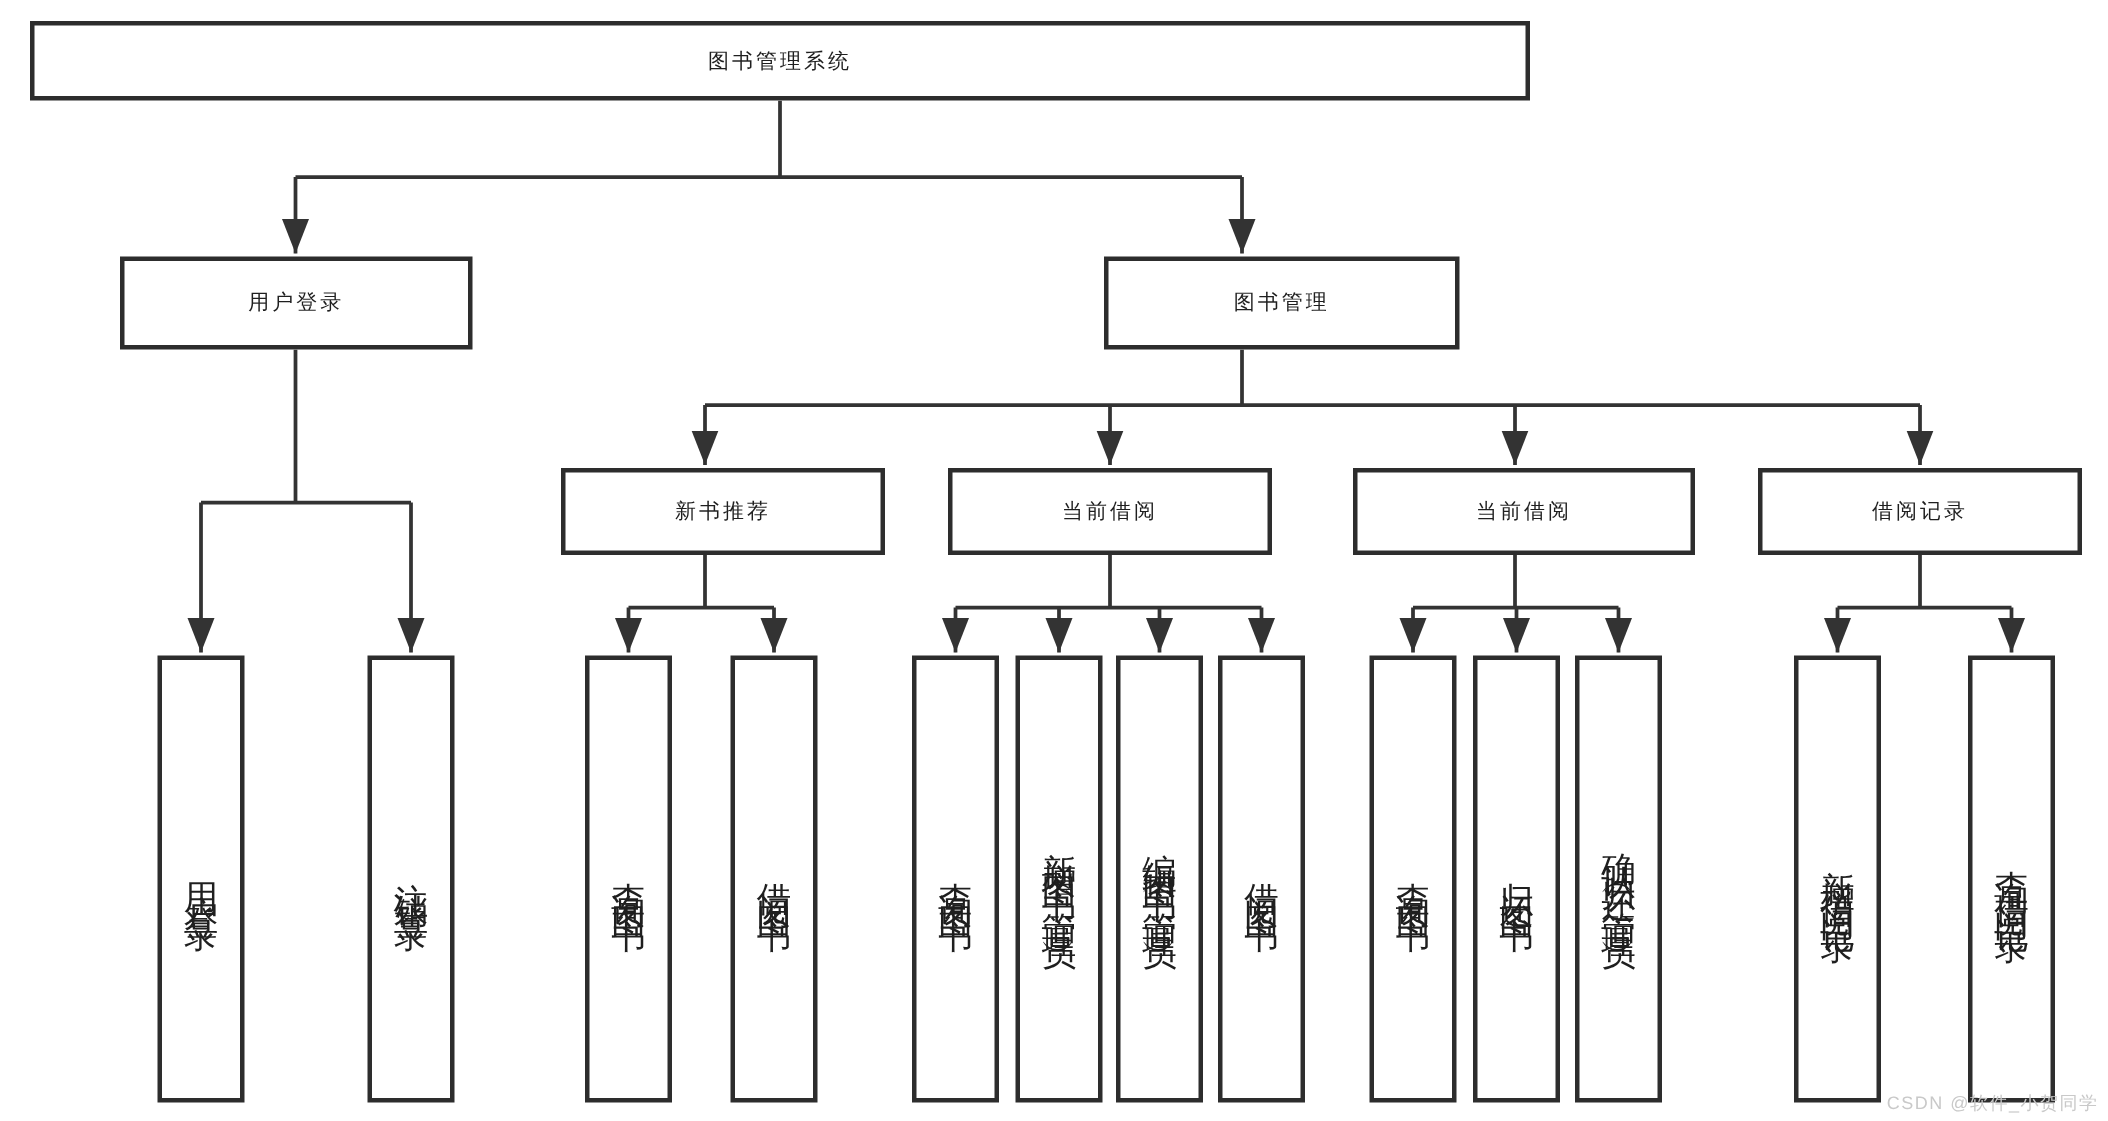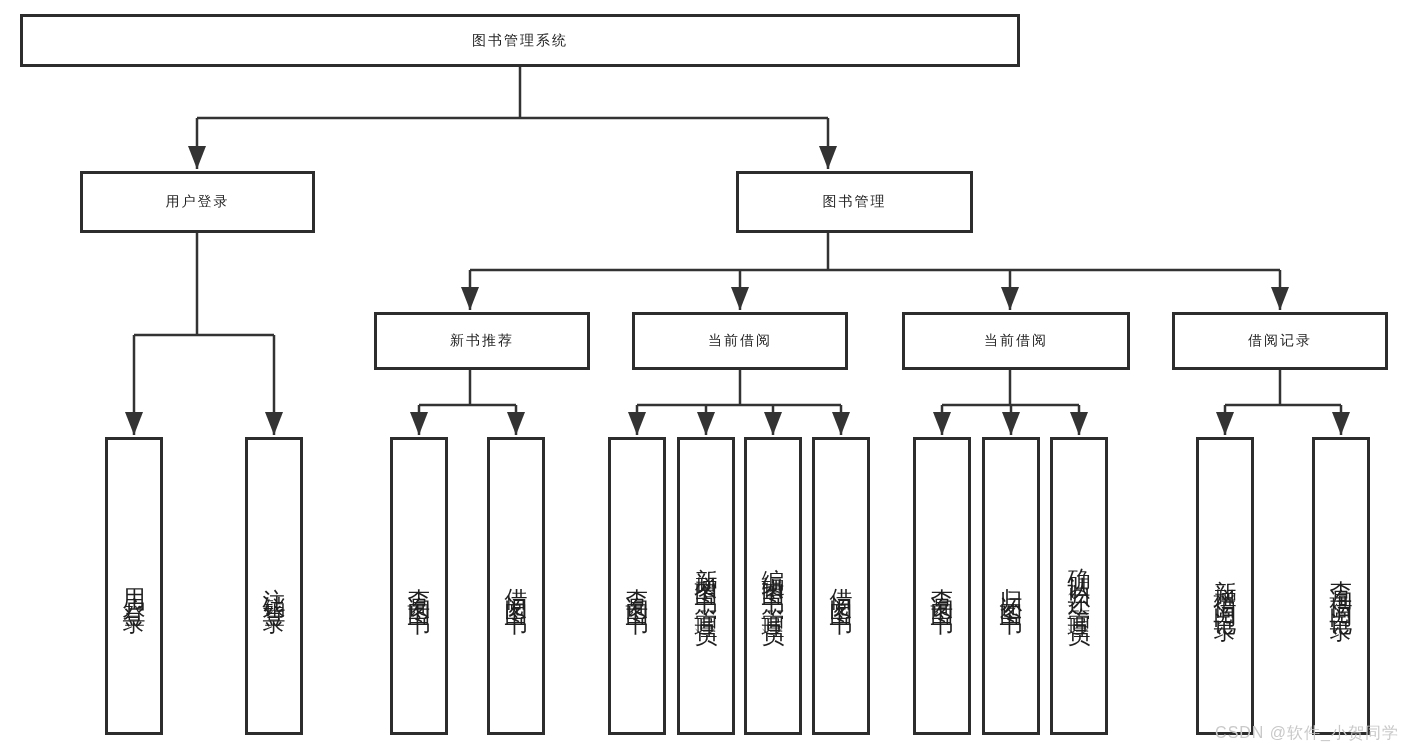--- a/index.html
+++ b/index.html
@@ -40,21 +40,21 @@
     writing-mode: vertical-rl;
     text-orientation: mixed;
     font-size: 23px;
     letter-spacing: 8px;
     line-height: 1;
   }
   #watermark {
     position: absolute;
     right: 6px;
     bottom: 3px;
-    font-size: 16px;
+    font-size: 12px;
     color: var(--watermark);
     letter-spacing: 1px;
     white-space: nowrap;
   }
 </style>
 </head>
 <body>
 
 <div id="canvas">
 

